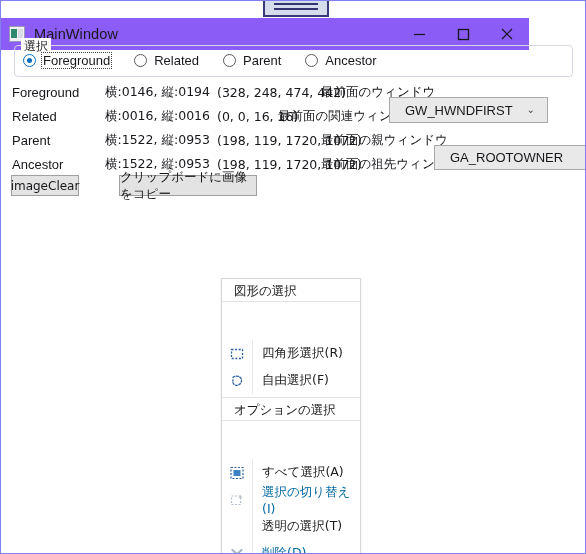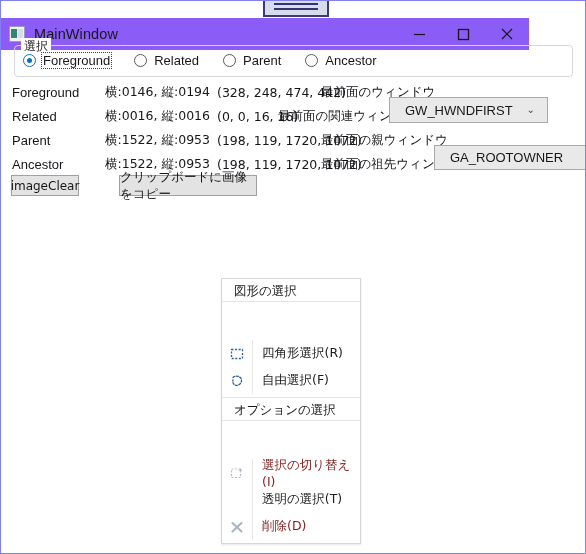--- a/index.html
+++ b/index.html
@@ -173,21 +173,21 @@
     display: flex; align-items: center;
     position: relative;
     color: #1b1b1b;
   }
   .menu-item .micon {
     width: 30px; height: 27px;
     display: flex; align-items: center; justify-content: center;
     flex: 0 0 auto;
   }
   .menu-item .mlabel { padding-left: 10px; }
-  .menu-item.disabled { color: #7f1d1d; }
+  .menu-item.disabled { color: #0369a1; }
   .menu-sep-vert {
     position: absolute; left: 30px; top: 0;
     width: 1px; height: 27px; background: #e8e8e8;
   }
   .sec-divider { height: 1px; background: #e4e4e4; }
 </style>
 </head>
 <body>
 
 <div id="window">
@@ -305,20 +305,30 @@
           </svg>
         </span>
         <span class="mlabel">自由選択(F)</span>
       </div>
     </div>
 
     <div class="sec-divider"></div>
     <div class="menu-header">オプションの選択</div>
 
     <div class="menu-section">
+      <div class="menu-item">
+        <span class="menu-sep-vert"></span>
+        <span class="micon">
+          <svg width="16" height="16" viewBox="0 0 16 16">
+            <rect x="2" y="2.5" width="12" height="11" fill="none" stroke="#2b5f9e" stroke-width="1.2" stroke-dasharray="2 1.5"></rect>
+            <rect x="4.5" y="5" width="7" height="6" fill="#3f82c4"></rect>
+          </svg>
+        </span>
+        <span class="mlabel">すべて選択(A)</span>
+      </div>
       <div class="menu-item disabled">
         <span class="menu-sep-vert"></span>
         <span class="micon">
           <svg width="16" height="16" viewBox="0 0 16 16">
             <rect x="2.5" y="4" width="9" height="8.5" fill="none" stroke="#b6bfc9" stroke-width="1.2" stroke-dasharray="2 1.5"></rect>
             <line x1="11.5" y1="3.5" x2="11.5" y2="7" stroke="#b6bfc9" stroke-width="1.1"></line>
             <line x1="9.8" y1="5.2" x2="13.2" y2="5.2" stroke="#b6bfc9" stroke-width="1.1"></line>
           </svg>
         </span>
         <span class="mlabel">選択の切り替え(I)</span>

